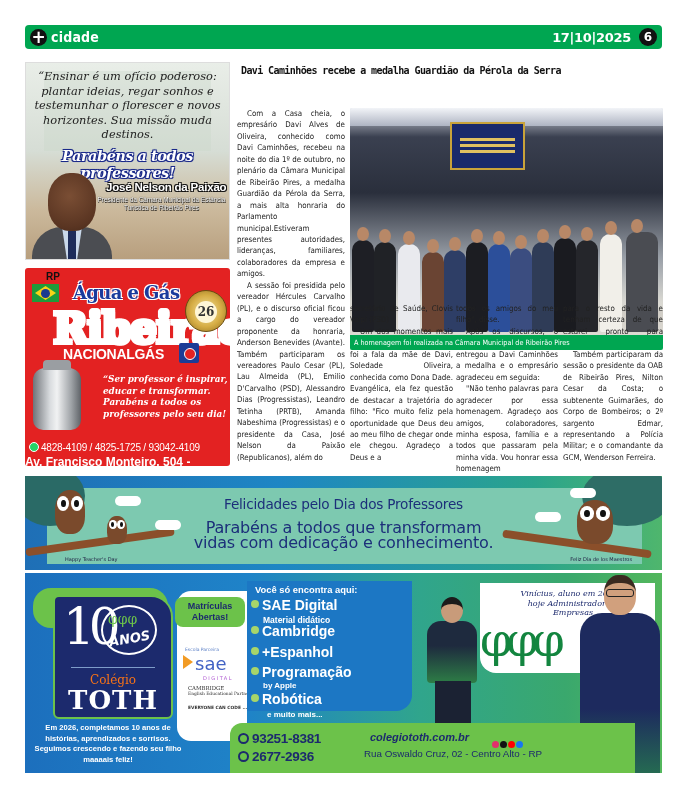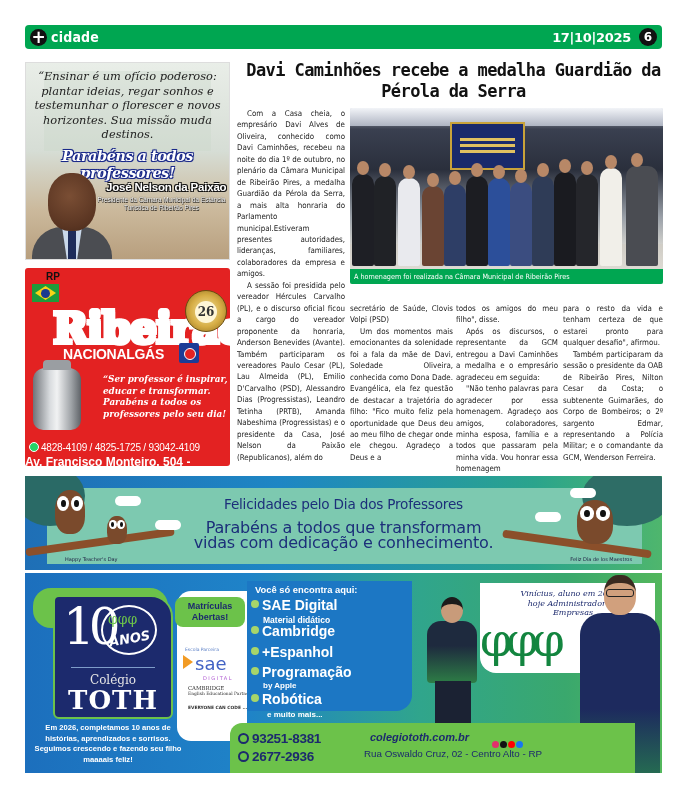--- a/index.html
+++ b/index.html
@@ -43,30 +43,30 @@
   .ad-gas .nlogo::after { content: ""; position: absolute; left: 5px; top: 5px; width: 10px; height: 10px; border-radius: 50%; background: #e32222; border: 1px solid #fff; }
   .ad-gas .cyl { position: absolute; left: 8px; top: 100px; width: 48px; height: 62px; border-radius: 12px 12px 10px 10px; background: linear-gradient(90deg, #6f7378 0%, #d8dbde 35%, #f1f2f3 50%, #9ea2a6 80%, #5f6368 100%); }
   .ad-gas .cyl::before { content: ""; position: absolute; left: 10px; top: -8px; width: 28px; height: 10px; border-radius: 4px 4px 0 0; background: #9a9ea2; }
   .ad-gas .slogan { position: absolute; left: 78px; top: 106px; width: 126px; font-family: "DejaVu Serif", serif; font-style: italic; font-weight: bold; font-size: 8.8px; line-height: 11.5px; color: #fff; }
   .ad-gas .disk { position: absolute; left: 0; right: 0; top: 162px; text-align: center; font-family: "Liberation Sans", sans-serif; font-size: 10px; color: #fff; }
   .ad-gas .phones { position: absolute; left: 4px; right: 0; top: 174px; font-family: "Liberation Sans", sans-serif; font-size: 10px; color: #fff; white-space: nowrap; letter-spacing: -0.2px; }
   .ad-gas .phones .wa { display: inline-block; width: 10px; height: 10px; border-radius: 50%; background: #25d366; border: 1px solid #fff; vertical-align: -1px; margin-right: 2px; }
   .ad-gas .addr { position: absolute; left: 0; right: 0; top: 187px; font-family: "Liberation Sans", sans-serif; font-weight: bold; font-size: 12px; color: #fff; }
 
   
-  .headline { position: absolute; left: 241px; top: 60px; width: 425px; font-family: "DejaVu Sans Mono", monospace; font-weight: bold; font-size: 17px; line-height: 21px; color: #111; letter-spacing: -0.6px; text-align: center; }
+  .headline { position: absolute; left: 241px; top: 60px; width: 425px; font-family: "DejaVu Sans Mono", monospace; font-weight: bold; font-size: 10px; line-height: 21px; color: #111; letter-spacing: -0.6px; }
   .col { position: absolute; font-family: "DejaVu Sans Condensed", "DejaVu Sans", sans-serif; font-size: 7.9px; line-height: 11.45px; color: #222; text-align: justify; }
   .col p { text-indent: 10px; }
   .col p.noindent { text-indent: 0; }
   .col1 { left: 237px; top: 108px; width: 108px; }
   .col2 { left: 350px; top: 303px; width: 103px; }
   .col3 { left: 456px; top: 303px; width: 102px; }
   .col4 { left: 563px; top: 303px; width: 100px; }
 
-  .photo { position: absolute; left: 350px; top: 108px; width: 313px; height: 176px; overflow: hidden; border-radius: 2px;
+  .photo { position: absolute; left: 350px; top: 108px; width: 313px; height: 242px; overflow: hidden; border-radius: 2px;
     background: linear-gradient(180deg, #d7dbe3 0%, #3a4050 12%, #2a2f3c 35%, #9aa0a8 62%, #d9d8d2 80%, #e9e7e1 100%); }
   .photo .ceiling { position: absolute; left: 0; top: 0; width: 100%; height: 18px; background: linear-gradient(180deg, #f2f4f8, #aeb4c2); }
   .photo .screen { position: absolute; left: 100px; top: 14px; width: 75px; height: 48px; background: #1a2a6b; border: 2px solid #c9a33a; }
   .photo .screen span { display: block; margin: 14px 8px 0; height: 3px; background: #e0c060; box-shadow: 0 6px 0 #e0c060, 0 12px 0 #e0c060; }
   .photo .people { position: absolute; left: 0; bottom: 18px; width: 100%; height: 120px; }
   .photo .p { position: absolute; bottom: 0; width: 22px; border-radius: 10px 10px 2px 2px; }
   .photo .p::before { content: ""; position: absolute; left: 5px; top: -13px; width: 12px; height: 14px; border-radius: 50%; background: #b88867; }
   .photo .floor { position: absolute; left: 0; bottom: 0; width: 100%; height: 40px; background: linear-gradient(180deg, #cfccc5, #e6e3dc); }
   .photo .caption { position: absolute; left: 0; right: 0; bottom: 0; height: 15px; background: #00a651; color: #fff; font-family: "DejaVu Sans Condensed", "DejaVu Sans", sans-serif; font-size: 7.2px; line-height: 15px; padding-left: 4px; z-index: 3; }
 
@@ -89,21 +89,21 @@
 
   
   .toth { position: absolute; left: 25px; top: 573px; width: 637px; height: 200px; overflow: hidden; background: linear-gradient(90deg, #1c6fbd 0%, #1f83c8 35%, #30a58c 62%, #3aa86d 85%, #53b75c 100%); }
   .toth .greenblob { position: absolute; left: 8px; top: 15px; width: 135px; height: 40px; border-radius: 18px; background: #6cc24a; }
   .toth .logo { position: absolute; left: 28px; top: 22px; width: 120px; height: 124px; background: #1c2a6d; border-radius: 6px 22px 6px 6px; border: 2px solid #6cc24a; }
   .toth .ten { position: absolute; left: 8px; top: 2px; font-family: "DejaVu Serif", serif; font-size: 50px; line-height: 56px; color: #fff; letter-spacing: -6px; }
   .toth .ring { position: absolute; left: 46px; top: 8px; width: 56px; height: 50px; border: 2px solid #fff; border-radius: 50%; }
   .toth .phi { position: absolute; left: 53px; top: 14px; font-family: "DejaVu Serif", serif; font-size: 14px; color: #6cc24a; }
   .toth .anos { position: absolute; left: 54px; top: 34px; font-family: "DejaVu Sans", sans-serif; font-style: italic; font-weight: bold; font-size: 13px; color: #fff; transform: rotate(-10deg); }
   .toth .divider { position: absolute; left: 16px; right: 16px; top: 70px; height: 1px; background: #7e9cc9; }
-  .toth .colegio { position: absolute; left: 0; right: 0; top: 76px; text-align: center; font-family: "DejaVu Serif", serif; font-size: 12px; color: #e5e5e5; }
+  .toth .colegio { position: absolute; left: 0; right: 0; top: 76px; text-align: center; font-family: "DejaVu Serif", serif; font-size: 12px; color: #f97316; }
   .toth .name { position: absolute; left: 0; right: 0; top: 88px; text-align: center; font-family: "DejaVu Serif", serif; font-weight: bold; font-size: 26px; color: #fff; letter-spacing: 1px; }
   .toth .tagline { position: absolute; left: 8px; top: 150px; width: 150px; text-align: center; font-family: "Liberation Sans", sans-serif; font-weight: bold; font-size: 7.6px; line-height: 10.5px; color: #fff; }
 
   .toth .white-card { position: absolute; left: 152px; top: 18px; width: 70px; height: 150px; background: #fff; border-radius: 14px 0 0 14px; }
   .toth .matric { position: absolute; left: 150px; top: 24px; width: 70px; height: 30px; background: #6cc24a; border-radius: 8px; text-align: center; font-family: "Liberation Sans", sans-serif; font-weight: bold; font-size: 9px; line-height: 11px; color: #1c2a6d; padding-top: 4px; }
   .toth .parceira { position: absolute; left: 160px; top: 74px; font-size: 4.5px; color: #5a7fc6; }
   .toth .sae { position: absolute; left: 158px; top: 80px; font-family: "DejaVu Sans", sans-serif; font-size: 18px; color: #4162c4; }
   .toth .sae .tri { display: inline-block; width: 0; height: 0; border-top: 7px solid transparent; border-bottom: 7px solid transparent; border-left: 10px solid #f29b24; vertical-align: 1px; margin-right: 2px; }
   .toth .digital { position: absolute; left: 178px; top: 102px; font-size: 5px; color: #b05bd2; letter-spacing: 1.5px; }
   .toth .cambridge { position: absolute; left: 163px; top: 112px; font-family: "DejaVu Serif", serif; font-size: 5.4px; color: #333; line-height: 6px; }
@@ -155,20 +155,21 @@
       <div class="tie"></div>
       <div class="head"></div>
   </div>
   <div class="name">José Nelson da Paixão</div>
   <div class="role">Presidente da Câmara Municipal da Estância Turística de Ribeirão Pires</div>
 </div>
 
 <div class="ad-gas">
   <div class="rp">RP</div>
   <div class="flag"></div>
+  <div class="agua">Água e Gás</div>
   <div class="ribeirao">Ribeirão</div>
   <div class="seal"><span>26</span></div>
   <div class="nacional">NACIONALGÁS</div>
   <div class="nlogo"></div>
   <div class="cyl"></div>
   <div class="slogan">“Ser professor é inspirar, educar e transformar. Parabéns a todos os professores pelo seu dia!</div>
   <div class="phones"><span class="wa"></span><span>4828-4109 / 4825-1725 / 93042-4109</span></div>
   <div class="addr">Av. Francisco Monteiro, 504 - Centro - Rib.Pires</div>
 </div>
 

